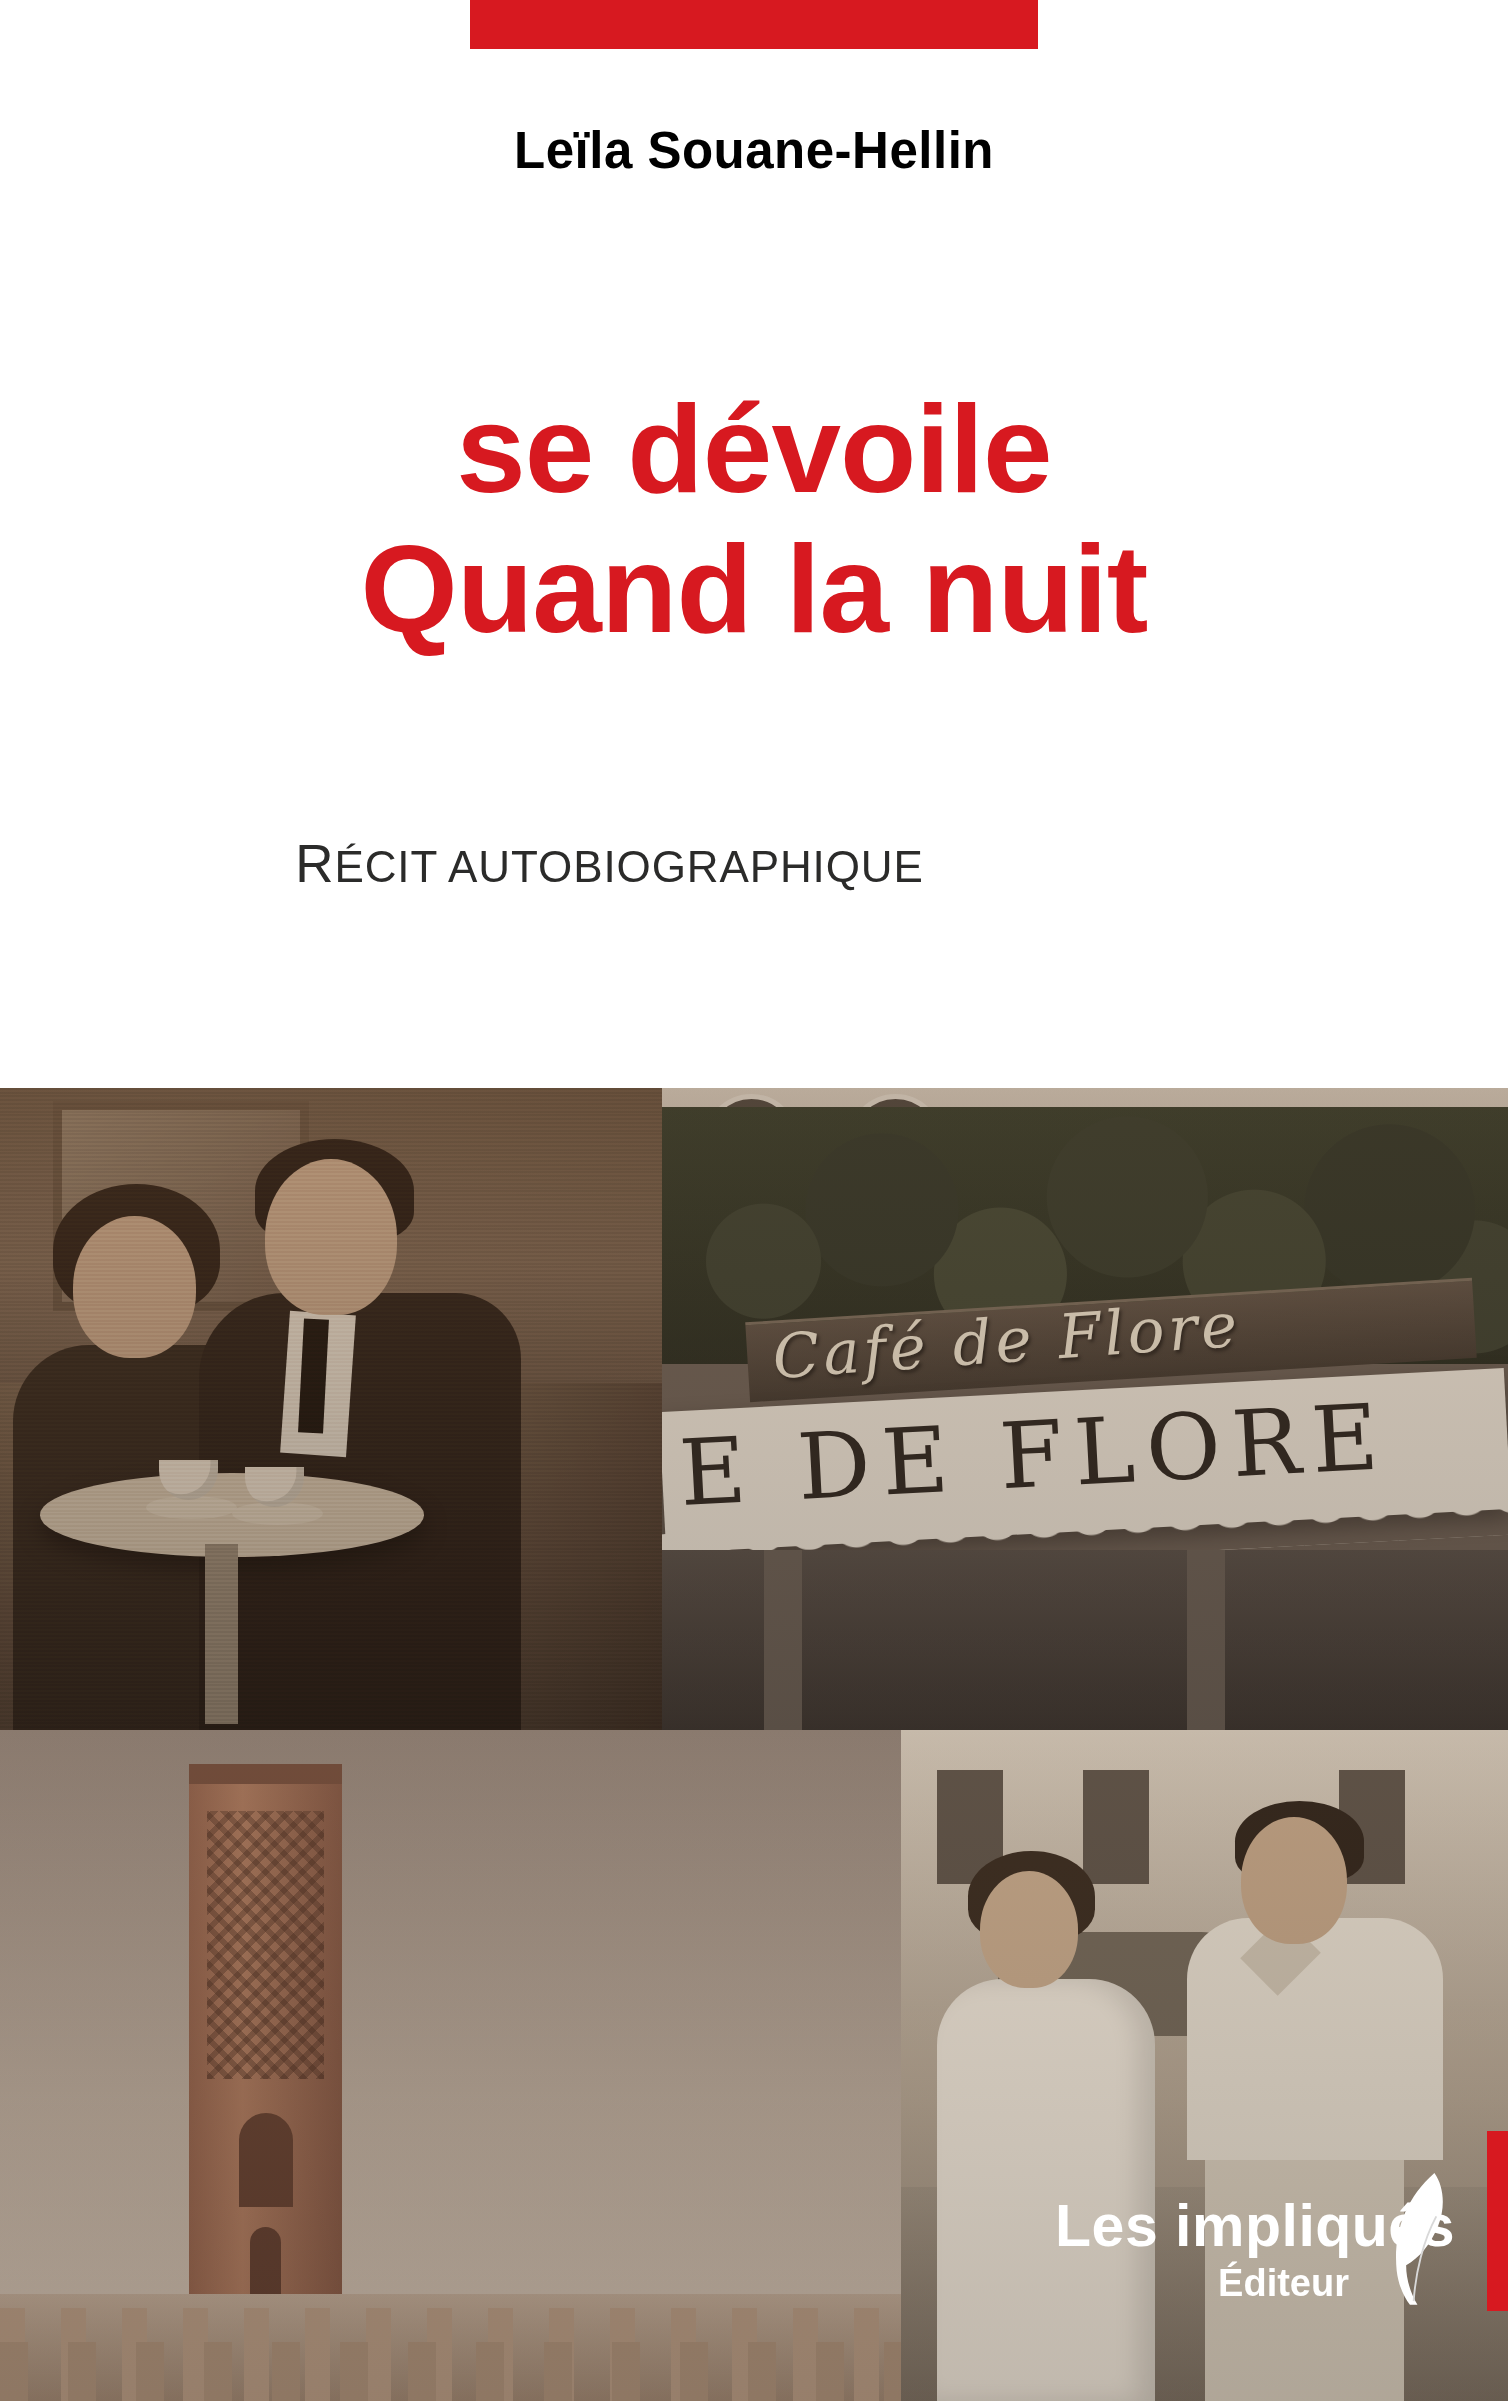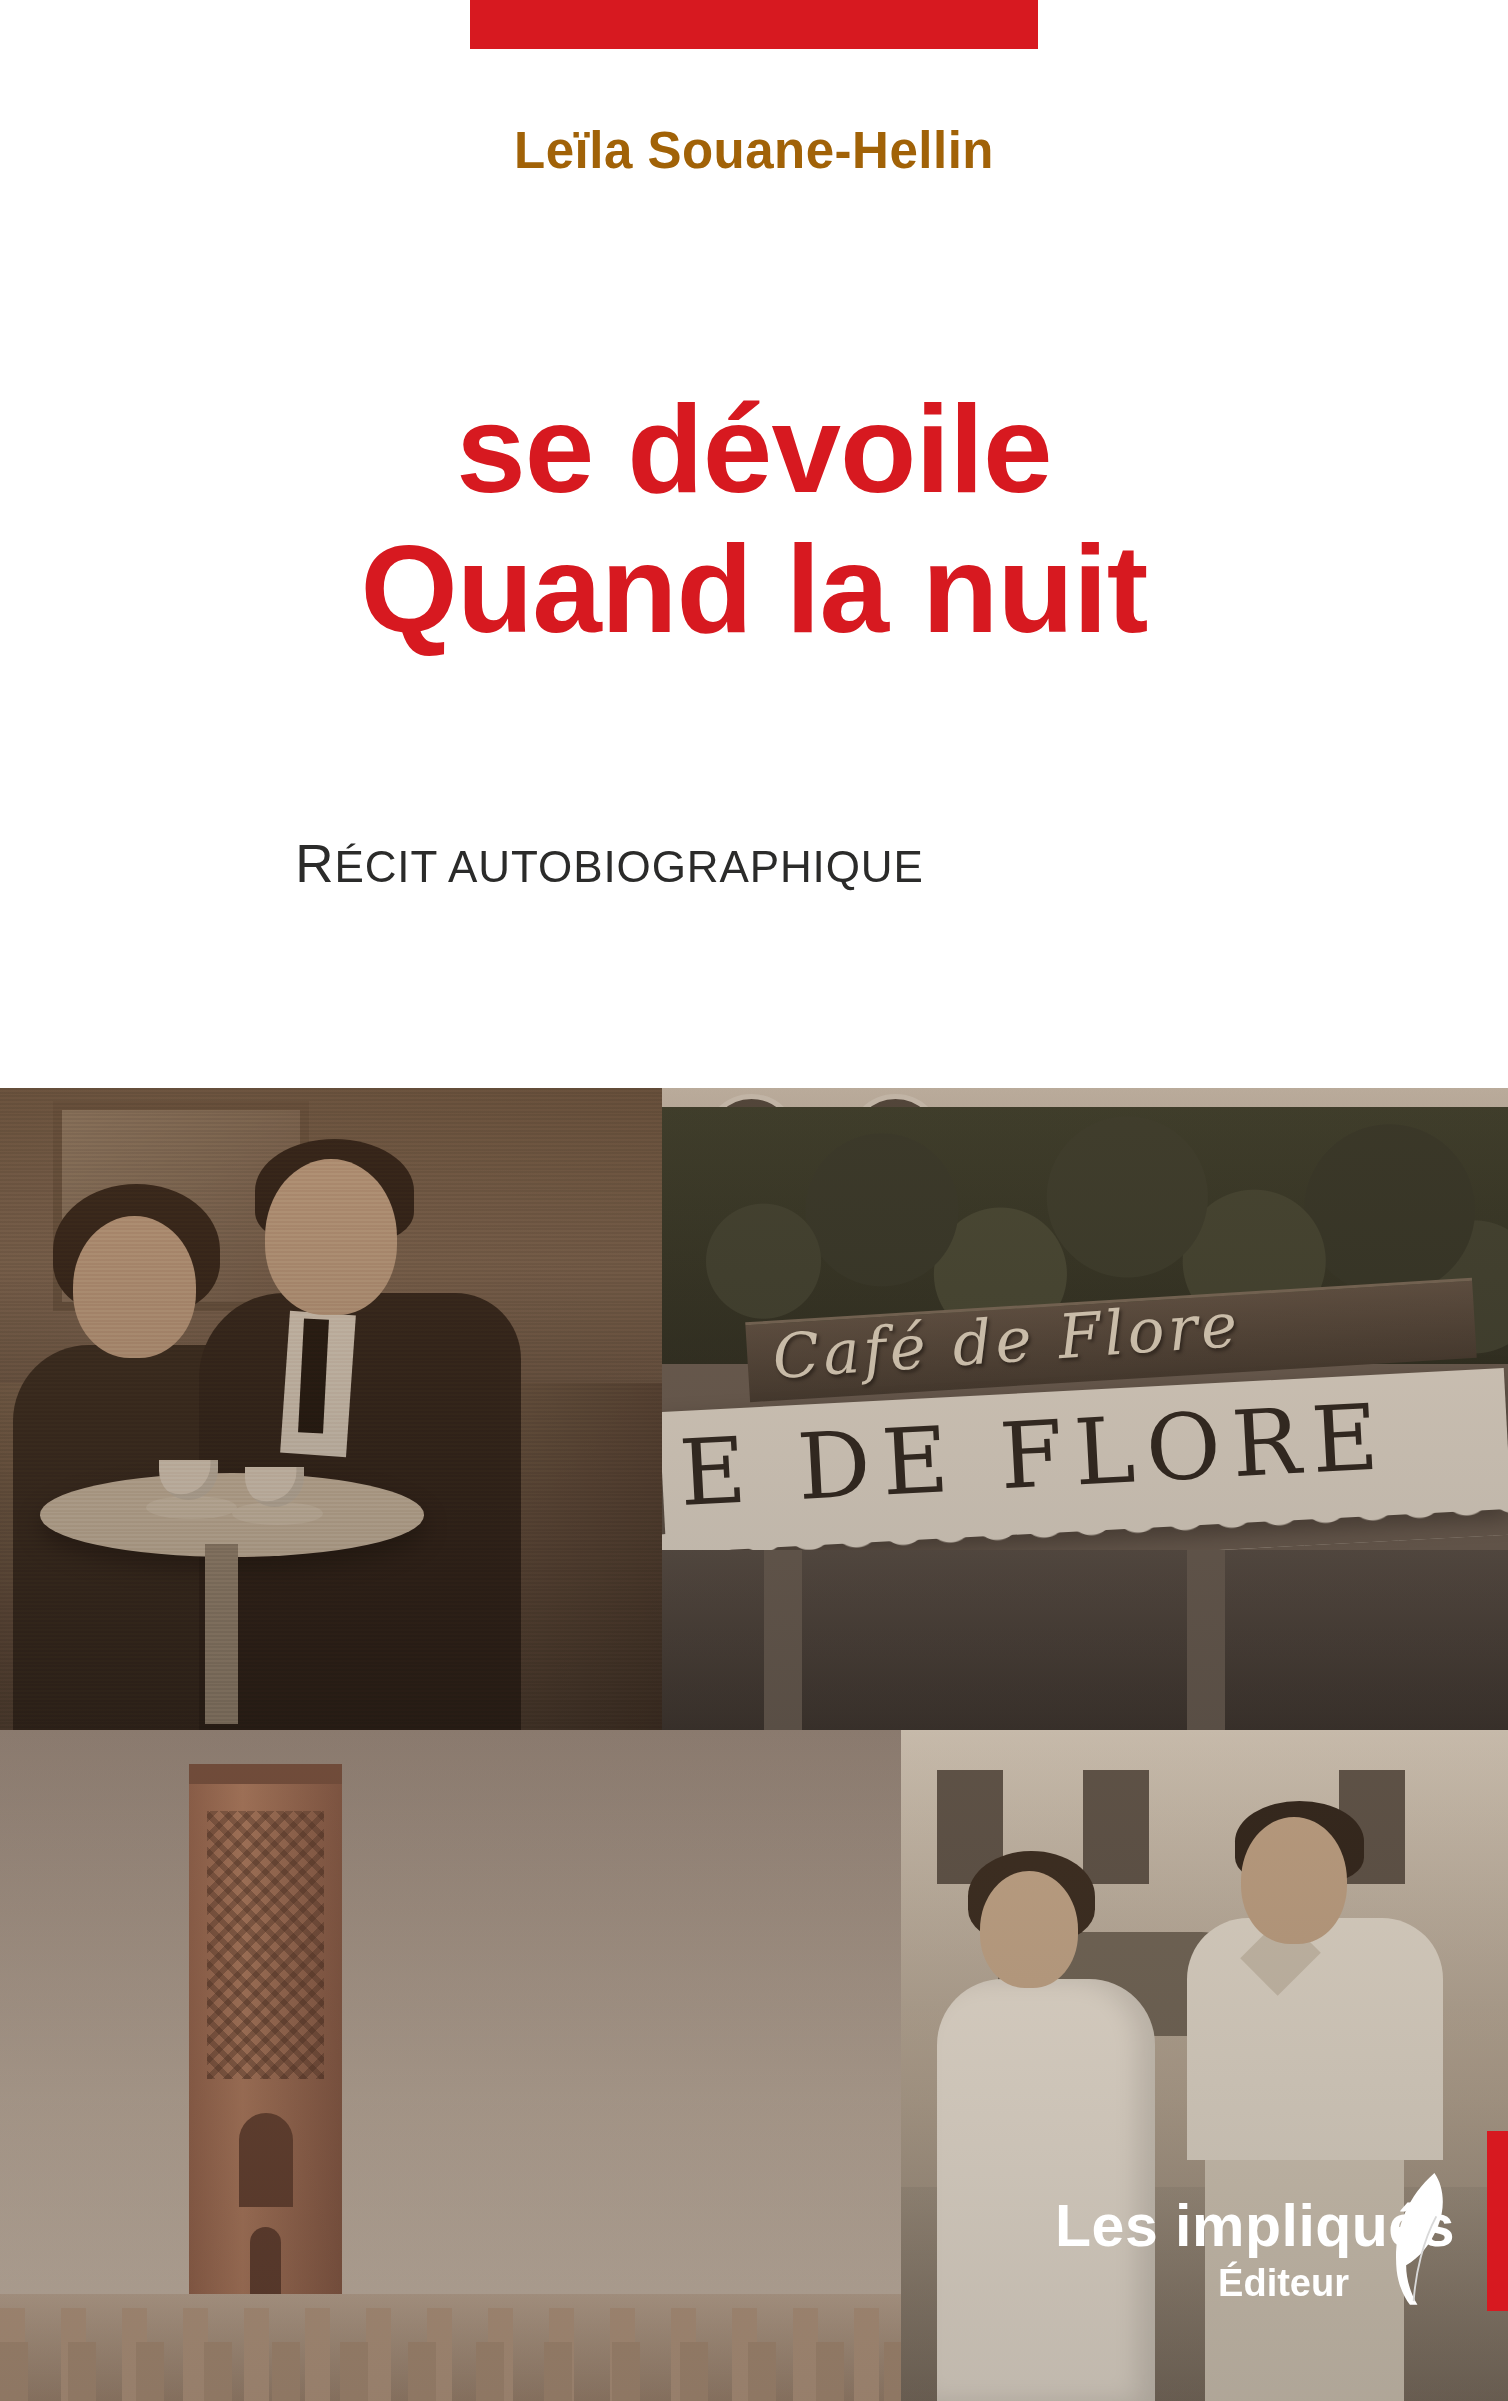--- a/index.html
+++ b/index.html
@@ -35,21 +35,21 @@
   
   .author {
     position: absolute;
     top: 121px;
     left: 0;
     width: 1508px;
     text-align: center;
     font-size: 51px;
     font-weight: bold;
     letter-spacing: 0.5px;
-    color: #a16207;
+    color: #000000;
   }
 
   .title {
     position: absolute;
     top: 379px;
     left: 0;
     width: 1508px;
     text-align: center;
     color: #d71920;
     font-size: 125px;

